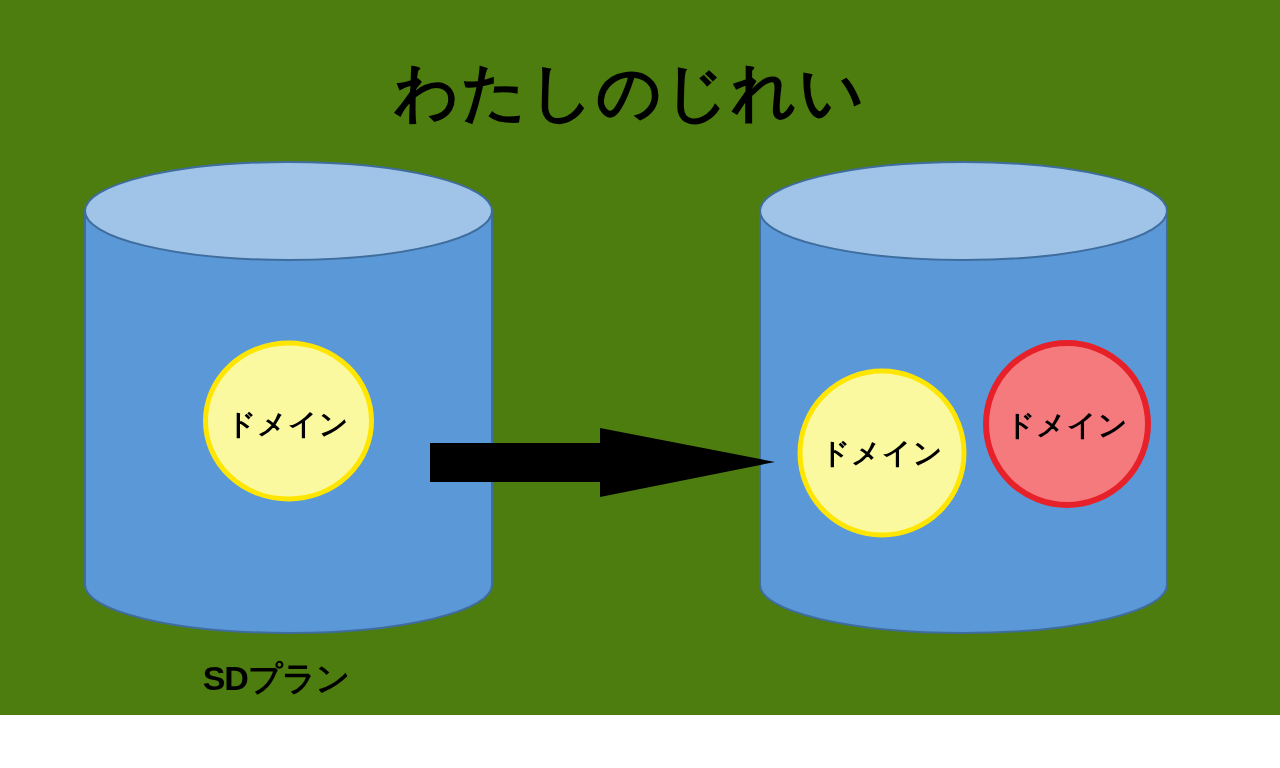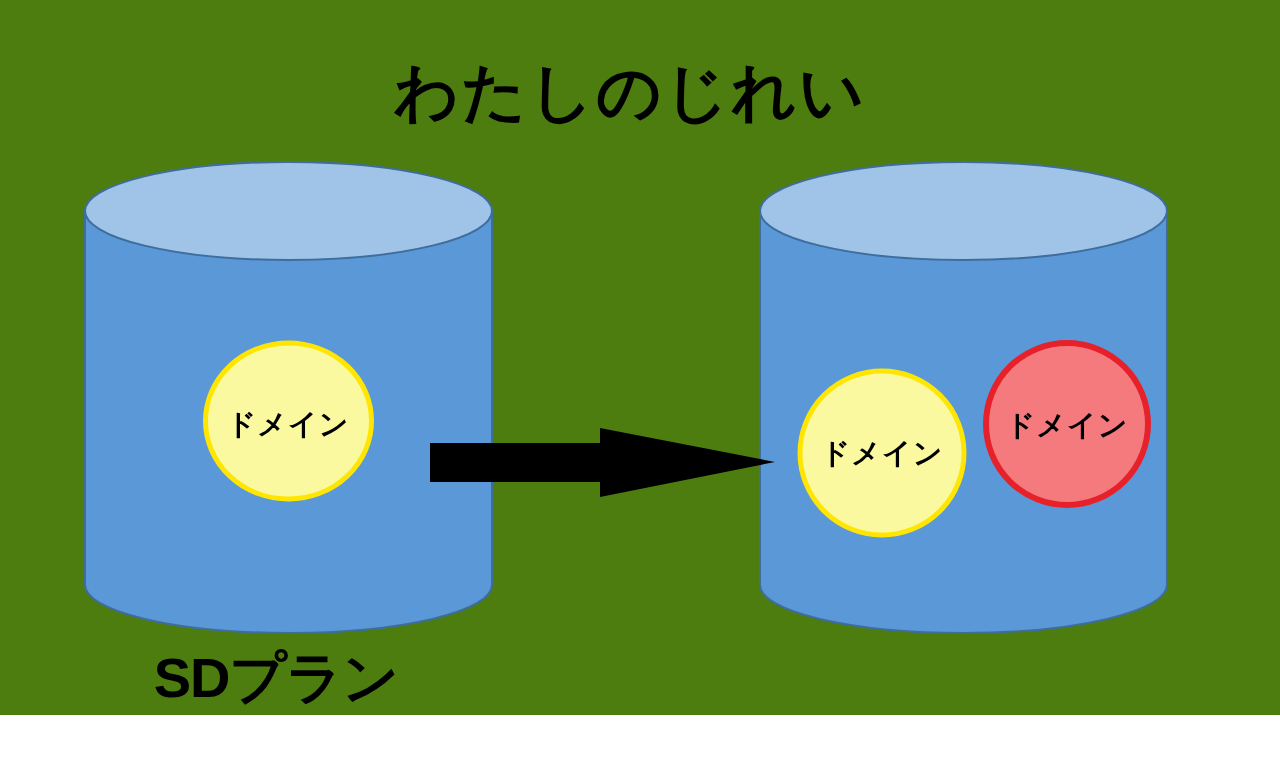--- a/index.html
+++ b/index.html
@@ -34,21 +34,21 @@
     letter-spacing: 2px;
   }
   .domain-label {
     font-size: 29px;
     letter-spacing: 1px;
   }
   .domain-label.l-left   { left: 288px;  top: 424px; }
   .domain-label.r-yellow { left: 882px;  top: 453px; }
   .domain-label.r-red    { left: 1067px; top: 425px; }
   .plan-label {
-    font-size: 56px;
+    font-size: 34px;
     letter-spacing: -1px;
     top: 678px;
   }
   .plan-label.left  { left: 276px; }
   .plan-label.right { left: 952px; }
 </style>
 </head>
 <body>
 
 <div class="stage">

